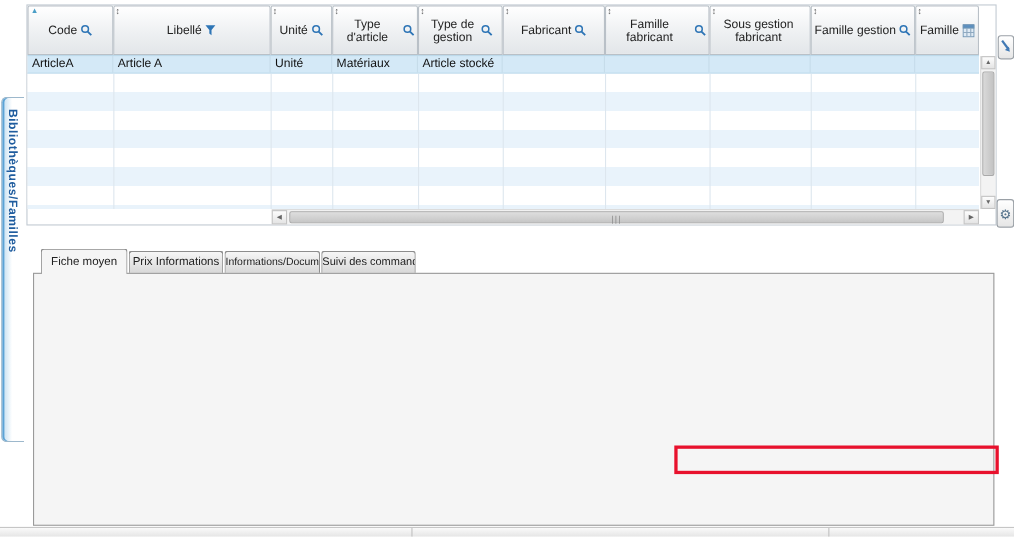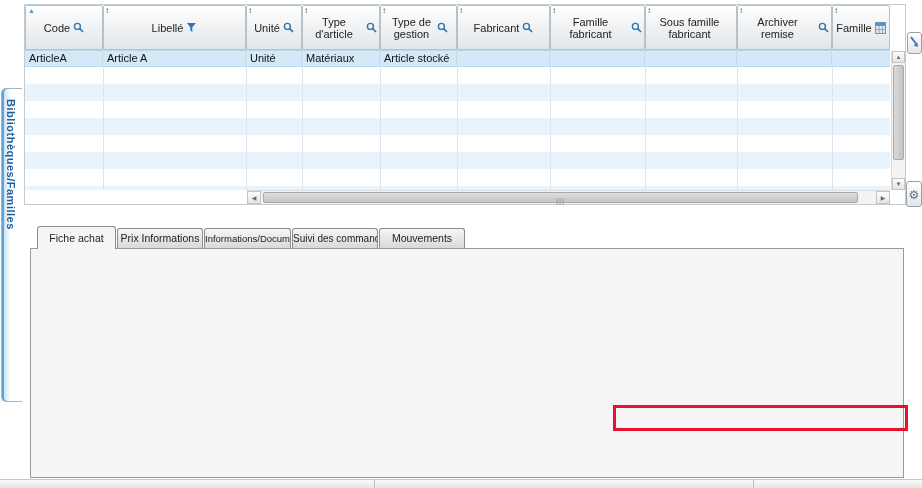--- a/index.html
+++ b/index.html
@@ -154,25 +154,25 @@
     <div class="gh" style="left:525px;width:95px">
       <span class="updown-glyph">↕</span>
       <span class="gh-label">Famille fabricant</span>
       <span class="hicon"><svg width="11" height="11" viewBox="0 0 11 11">
             <circle cx="4.4" cy="4.4" r="3" fill="none" stroke="#2e75b6" stroke-width="1.4"></circle>
             <line x1="6.7" y1="6.7" x2="10" y2="10" stroke="#2e75b6" stroke-width="1.7"></line>
           </svg></span>
     </div>
     <div class="gh" style="left:620px;width:92px">
       <span class="updown-glyph">↕</span>
-      <span class="gh-label" style="width:70px">Sous famille fabricant</span>
+      <span class="gh-label" style="width:70px">Sous gestion fabricant</span>
     </div>
     <div class="gh" style="left:712px;width:95px">
       <span class="updown-glyph">↕</span>
-      <span class="gh-label">Archiver remise</span>
+      <span class="gh-label">Famille gestion</span>
       <span class="hicon"><svg width="11" height="11" viewBox="0 0 11 11">
             <circle cx="4.4" cy="4.4" r="3" fill="none" stroke="#2e75b6" stroke-width="1.4"></circle>
             <line x1="6.7" y1="6.7" x2="10" y2="10" stroke="#2e75b6" stroke-width="1.7"></line>
           </svg></span>
     </div>
     <div class="gh" style="left:807px;width:58px">
       <span class="updown-glyph">↕</span>
       <span class="gh-label">Famille</span>
       <span class="hicon"><svg width="11" height="12" viewBox="0 0 11 12">
             <rect x="0.5" y="0.5" width="10" height="11" fill="#dfeaf4" stroke="#6f94b4"></rect>
@@ -225,25 +225,24 @@
     <svg width="11" height="14" viewBox="0 0 11 14">
         <path d="M2 2 L8 10" stroke="#4179b4" stroke-width="2" fill="none"></path>
         <path d="M9 12 L4.5 10.5 L8.2 7.5 Z" fill="#4179b4"></path>
       </svg>
   </button>
   <button class="mini-btn" style="left:906px;top:181px;width:16px;height:26px">
     <span style="font-size:12px;color:#55738c">⚙</span>
   </button>
 
 
-  <div class="tab active" style="left:37px;top:226px;width:79px"><span>Fiche achat</span></div>
+  <div class="tab active" style="left:37px;top:226px;width:79px"><span>Fiche moyen</span></div>
   <div class="tab" style="left:117px;top:228px;width:86px"><span>Prix Informations</span></div>
   <div class="tab" style="left:204px;top:228px;width:87px;font-size:9.5px"><span>Informations/Documents</span></div>
   <div class="tab" style="left:292px;top:228px;width:86px;font-size:10px"><span>Suivi des commandes</span></div>
-  <div class="tab" style="left:379px;top:228px;width:86px"><span>Mouvements</span></div>
 
   <div class="panel"></div>
 
   <div class="abs lbl" style="left:790px;top:251px;width:92px;text-align:right">Archiver</div>
   <div class="checkbox" style="left:888px;top:251px"></div>
 
   <div class="abs lbl lbl-link" style="left:38px;top:281px">Code</div>
   <input class="txt-input" style="left: 148px; top: 277px; width: 158px; height: 17px;" value="ArticleA">
 
   <div class="abs lbl lbl-link" style="left:38px;top:304px">Libellé</div>

